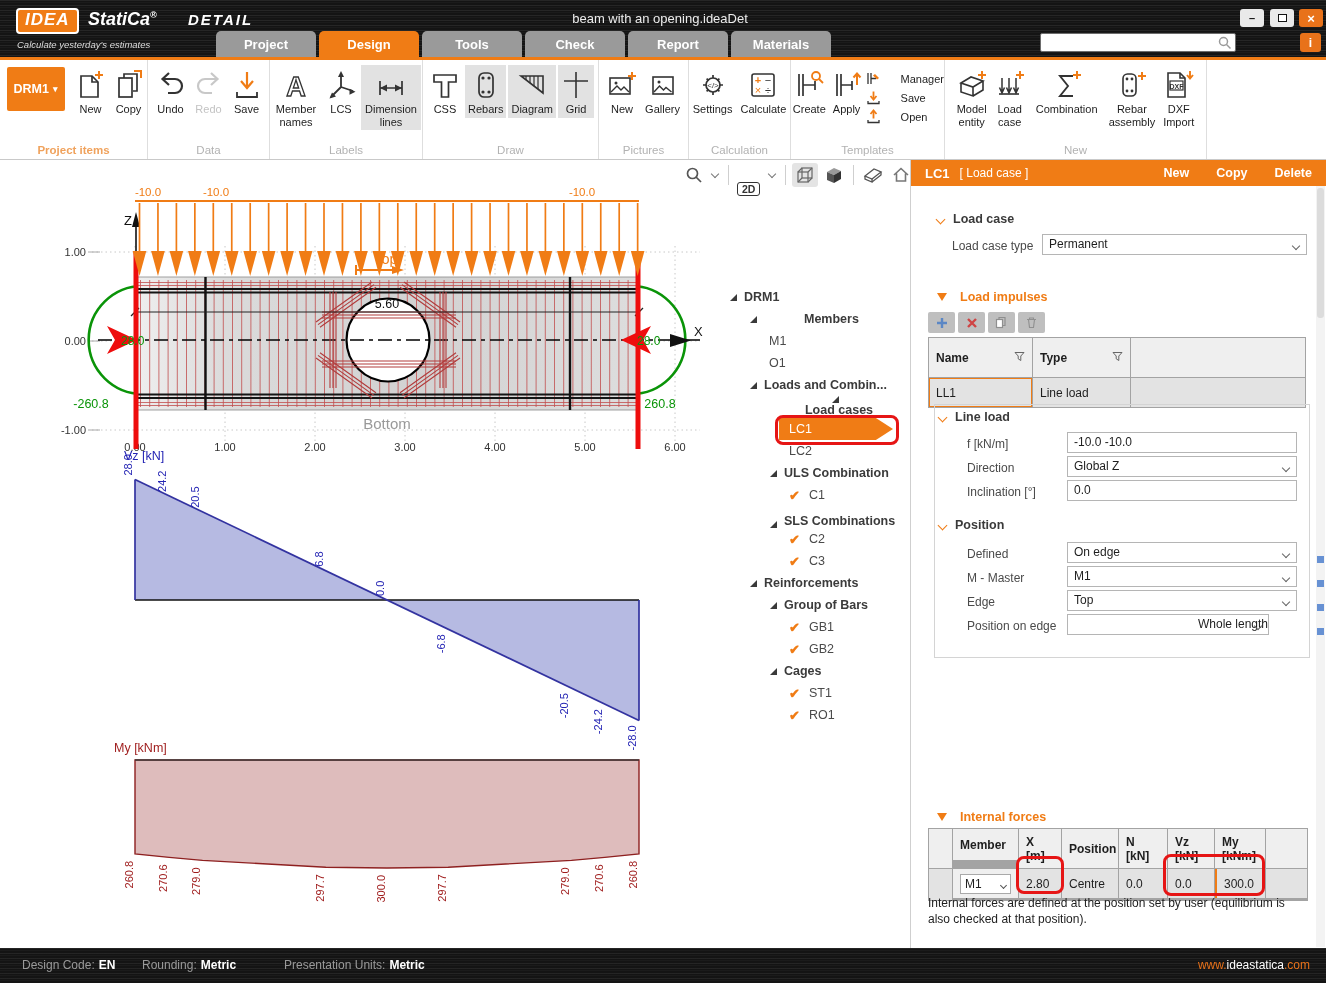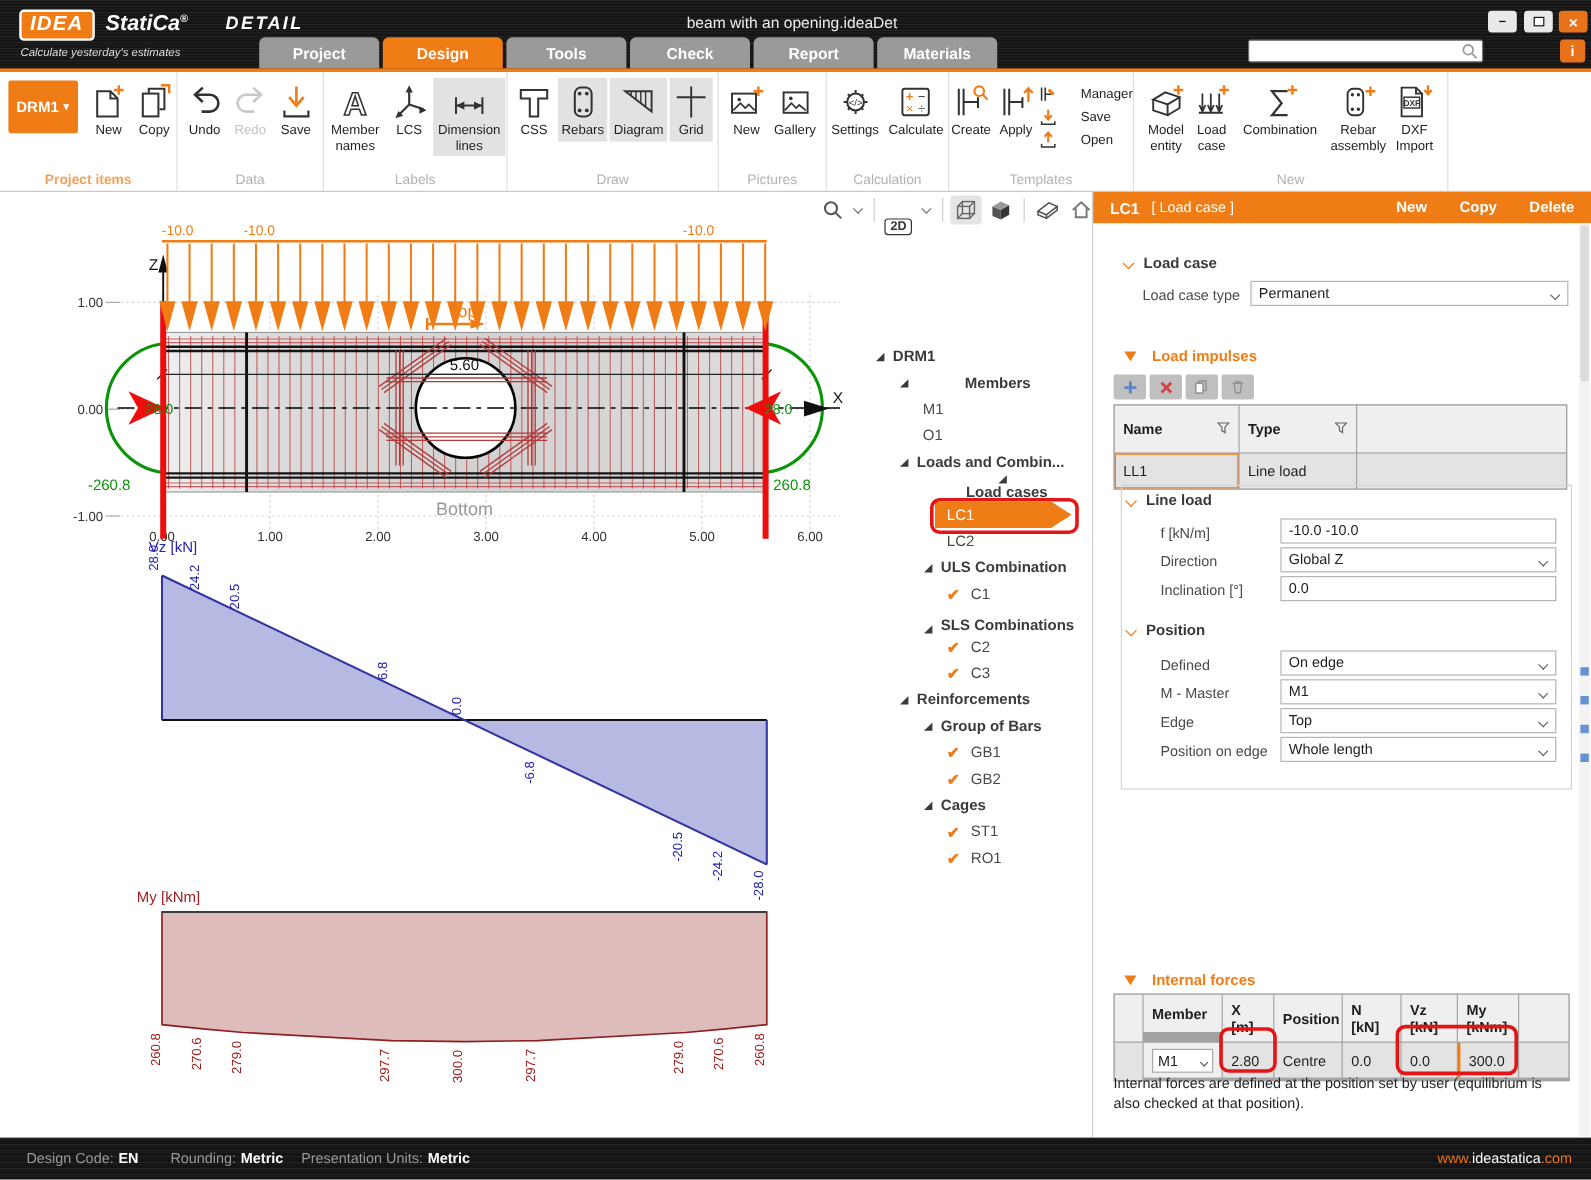--- a/index.html
+++ b/index.html
@@ -980,21 +980,21 @@
           <span class="vchev"></span>
           <span>Position</span>
         </div>
       <div class="plabel" style="left:56px; top:387px;">Defined</div>
       <div class="pfield" style="left:156px; top:382px; width:230px;"><span>On edge</span><span class="chev"></span></div>
       <div class="plabel" style="left:56px; top:411px;">M - Master</div>
       <div class="pfield" style="left:156px; top:406px; width:230px;"><span>M1</span><span class="chev"></span></div>
       <div class="plabel" style="left:56px; top:435px;">Edge</div>
       <div class="pfield" style="left:156px; top:430px; width:230px;"><span>Top</span><span class="chev"></span></div>
       <div class="plabel" style="left:56px; top:459px;">Position on edge</div>
-      <div class="pfield" style="left:156px; top:454px; width:230px;"><span>Whole length</span><span class="chev"></span></div>
+      <div class="pfield" style="left:156px; top:454px; width:202px;text-align:right;"><span>Whole length</span><span class="chev"></span></div>
 
       <div class="psec orange" style="left:26px; top:650px;">
           <span class="otri"></span>
           <span>Internal forces</span>
         </div>
       <div class="ltable" style="left:17px; top:668px; width:380px; grid-template-columns:23px 65px 42px 56px 48px 46px 50px 1fr;">
         <div class="hd"></div>
         <div class="hd" style="height:31px">Member</div>
         <div class="hd">X [m]</div>
         <div class="hd">Position</div>
@@ -1024,20 +1024,20 @@
         <div class="mark" style="top:394px;"></div>
         <div class="mark" style="top:418px;"></div>
         <div class="mark" style="top:442px;"></div>
       </div>
     </div>
   </div>
 
   <div class="statusbar">
     <span class="sb-item" style="left:22px;"><span>Design Code:</span><b>EN</b></span>
     <span class="sb-item" style="left:142px;"><span>Rounding:</span><b>Metric</b></span>
-    <span class="sb-item" style="left:251px;"><span>Presentation Units:</span><b>Metric</b></span>
+    <span class="sb-item" style="left:284px;"><span>Presentation Units:</span><b>Metric</b></span>
     <span class="sb-site"><span class="o">www.</span><span>ideastatica</span><span class="o">.com</span></span>
   </div>
 
   <div class="anno" style="left:775px; top:415px; width:124px; height:30px;"></div>
   <div class="anno" style="left:1016px; top:856px; width:48px; height:38px;"></div>
   <div class="anno" style="left:1163px; top:854px; width:102px; height:42px;"></div>
 </div>
 
 </body></html>

